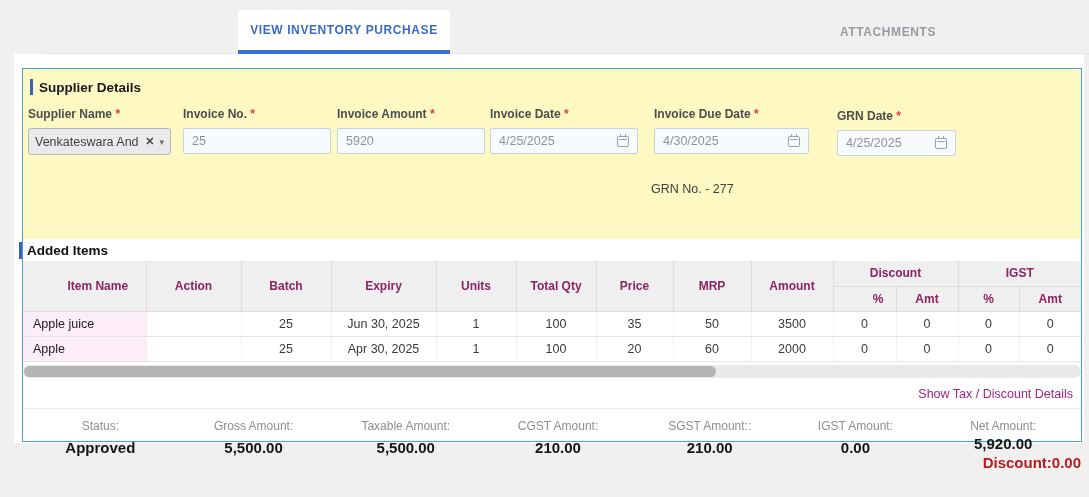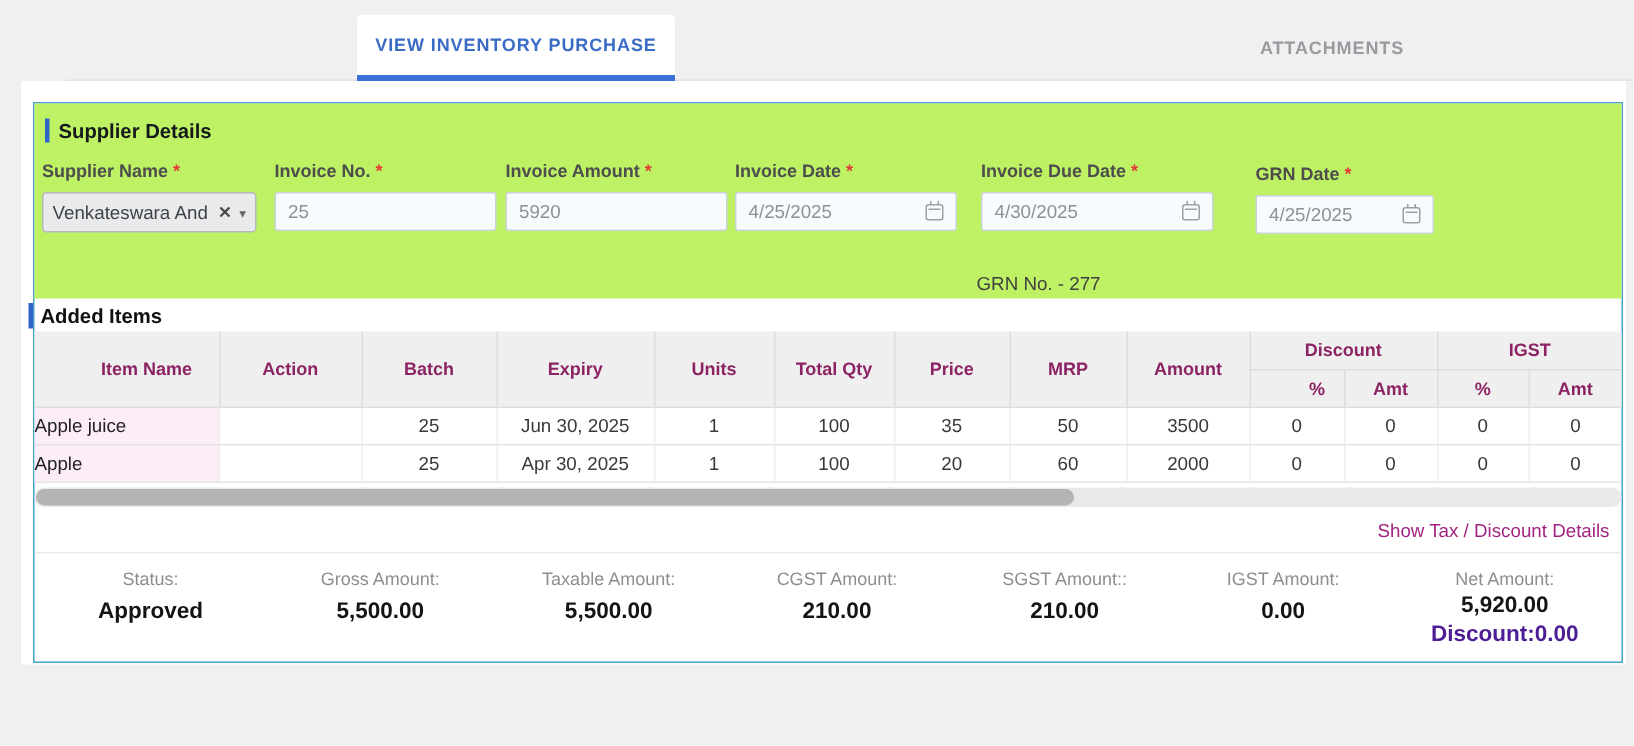--- a/index.html
+++ b/index.html
@@ -17,21 +17,21 @@
             letter-spacing:.6px; display:flex; align-items:center; justify-content:center;
             border-bottom:4px solid #3a70d8; border-radius:3px 3px 0 0; cursor:pointer; }
   .tab-plain { position:absolute; left:768px; top:12px; width:152px; height:40px;
             display:flex; align-items:center; justify-content:center;
             color:#9a9aa0; font-size:12px; font-weight:bold; letter-spacing:.6px; cursor:pointer; }
   
   .card { position:absolute; left:14px; top:54px; width:1070px; height:389px; background:#ffffff; }
   .container { position:absolute; left:8px; top:14px; width:1060px; height:374px;
             border:1px solid #4aa0c9; background:#ffffff; }
   
-  .panel { height:130px; background:#bef264; position:relative; }
+  .panel { height:170px; background:#fef9c3; position:relative; }
   .panel-title { display:flex; align-items:center; gap:6px; padding:10px 0 0 7px;
             font-size:13.5px; font-weight:bold; color:#16191c; }
   .vbar { width:3px; height:16px; background:#2e64c9; flex:0 0 3px; }
   .fields { position:relative; height:60px; margin-top:12px; }
   .field { position:absolute; top:0; }
   .flabel { font-size:12px; font-weight:bold; color:#4d4d4d; margin-bottom:7px; white-space:nowrap; }
   .req { color:#e53935; }
   .input { height:26px; border:1px solid #c9d3da; background:#f8fbfd; border-radius:2px;
             display:flex; align-items:center; justify-content:space-between;
             padding:0 8px; font-size:12.5px; color:#8e9297; }
@@ -52,35 +52,35 @@
   .vbar2 { width:3px; height:17px; background:#2e64c9; flex:0 0 3px; }
   table { border-collapse:collapse; table-layout:fixed; width:1058px; }
   thead th { background:#f0eff0; color:#8c2363; font-weight:bold; font-size:12px;
             height:25px; border:1px solid #dcdcdc; }
   thead th:first-child { border-left:none;padding-left:27px; }
   thead th:last-child { border-right:none; }
   thead tr th { border-top:none; }
   tbody td { height:25px; border-bottom:1px solid #e3e3e3; border-right:1px solid #efefef;
             text-align:center; font-size:12.5px; color:#3a3a3a; }
   tbody td:last-child { border-right:none; }
-  tbody td.item { text-align:left; background:#fcedf7; color:#222222; }
+  tbody td.item { text-align:left; padding-left:10px; background:#fcedf7; color:#222222; }
   
   .scrollbar { margin-top:3px; height:13px; width:1058px; background:#e9e9e9;
             border-radius:7px; position:relative; }
   .thumb { position:absolute; left:1px; top:1px; height:11px; width:692px;
             background:#b4b4b4; border-radius:6px; cursor:grab; }
   
   .link-row { text-align:right; padding:9px 8px 7px 0; font-size:12.5px; }
   .link { color:#a02480; cursor:pointer; }
   .summary { display:flex; border-top:1px solid #ebebeb; padding-top:10px; }
   .sumcell { text-align:center; }
   .slabel { font-size:12px; color:#8e8e8e; margin-bottom:6px; }
   .svalue { font-size:15px; font-weight:bold; color:#141414; }
   .net .slabel { margin-bottom:2px; }
-  .sextra { font-size:15px; font-weight:bold; color:#4c1d95; margin-top:2px; }
+  .sextra { font-size:15px; font-weight:bold; color:#b91c1c; margin-top:2px;text-align:right; }
 </style>
 </head>
 <body>
 
 <div class="tabbar">
   <div class="tab-active">VIEW INVENTORY PURCHASE</div>
   <div class="tab-plain">ATTACHMENTS</div>
 </div>
 
 <div class="card">

